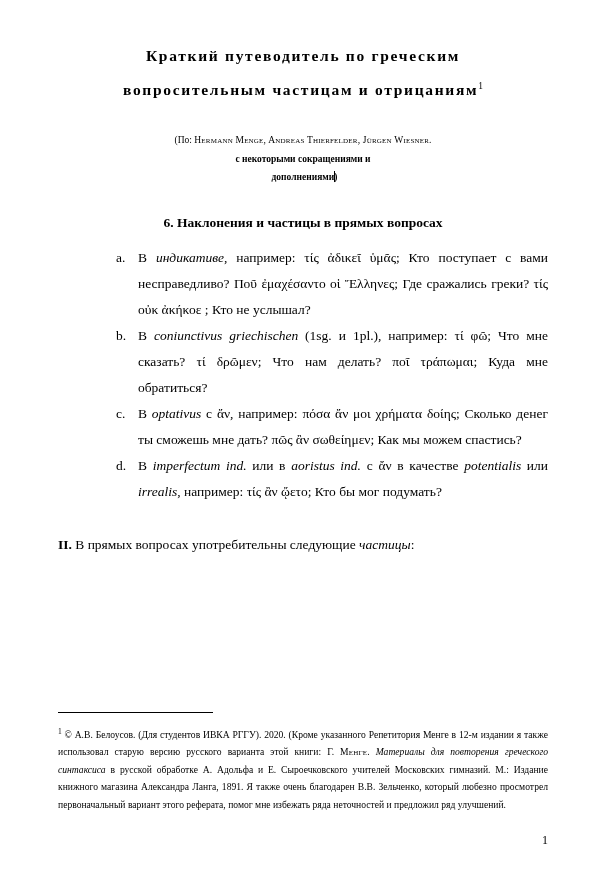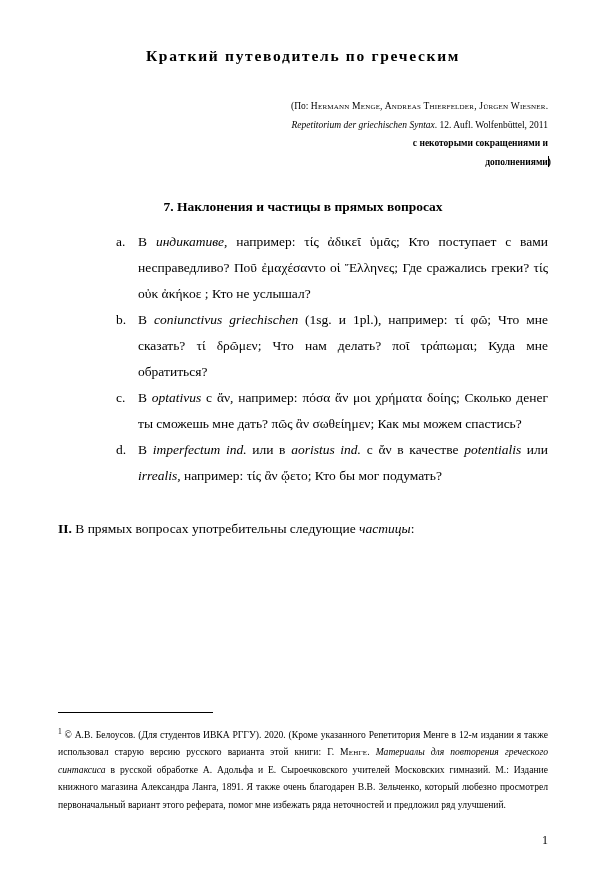--- a/index.html
+++ b/index.html
@@ -36,21 +36,21 @@
   .title .line2 { display: block; }
   .fn-ref {
     font-size: 9.5px;
     vertical-align: super;
     font-weight: normal;
     letter-spacing: 0;
   }
 
   
   .source {
-    text-align: right;
+    text-align: center;
     font-size: 9.5px;
     line-height: 18.5px;
     margin-top: 26px;
   }
   .smallcaps {
     font-variant: small-caps;
     letter-spacing: 0.2px;
   }
   .src-line2 { font-style: italic; }
   .src-line2 .roman { font-style: normal; }
@@ -140,29 +140,29 @@
     font-size: 12px;
   }
 </style>
 </head>
 <body>
 
 <div class="page">
 
   <h1 class="title">
     <span>Краткий путеводитель по греческим</span>
+    <span class="line2"><span>вопросительным частицам и отрицаниям</span><span class="fn-ref">1</span></span>
   </h1>
 
   <div class="source">
     <div><span>(По: </span><span class="smallcaps">Hermann Menge, Andreas Thierfelder, Jürgen Wiesner</span><span>.</span></div>
-    <div class="src-line2"><span>Repetitorium der griechischen Syntax</span><span class="roman">. 12. Aufl. Wolfenbüttel, 2011</span></div>
     <div><span class="src-line3"><span>с некоторыми сокращениями и дополнениями)</span><span class="caret"></span></span></div>
   </div>
 
-  <h2 class="section-heading">7. Наклонения и частицы в прямых вопросах</h2>
+  <h2 class="section-heading">6. Наклонения и частицы в прямых вопросах</h2>
 
 
   <ol class="alpha">
     <li>
       <span class="lbl">a.</span>
       <span class="body"><span>В </span><span class="it">индикативе</span><span>, например: </span><span class="gr">τίς ἀδικεῖ ὑμᾶς;</span><span> Кто поступает с вами несправедливо? </span><span class="gr">Ποῦ ἐμαχέσαντο οἱ Ἕλληνες;</span><span> Где сражались греки? </span><span class="gr">τίς οὐκ ἀκήκοε ;</span><span> Кто не услышал?</span></span>
     </li>
     <li>
       <span class="lbl">b.</span>
       <span class="body"><span>В </span><span class="it">coniunctivus griechischen</span><span> (1sg. и 1pl.), например: </span><span class="gr">τί φῶ;</span><span> Что мне сказать? </span><span class="gr">τί δρῶμεν;</span><span> Что нам делать? </span><span class="gr">ποῖ τράπωμαι;</span><span> Куда мне обратиться?</span></span>

